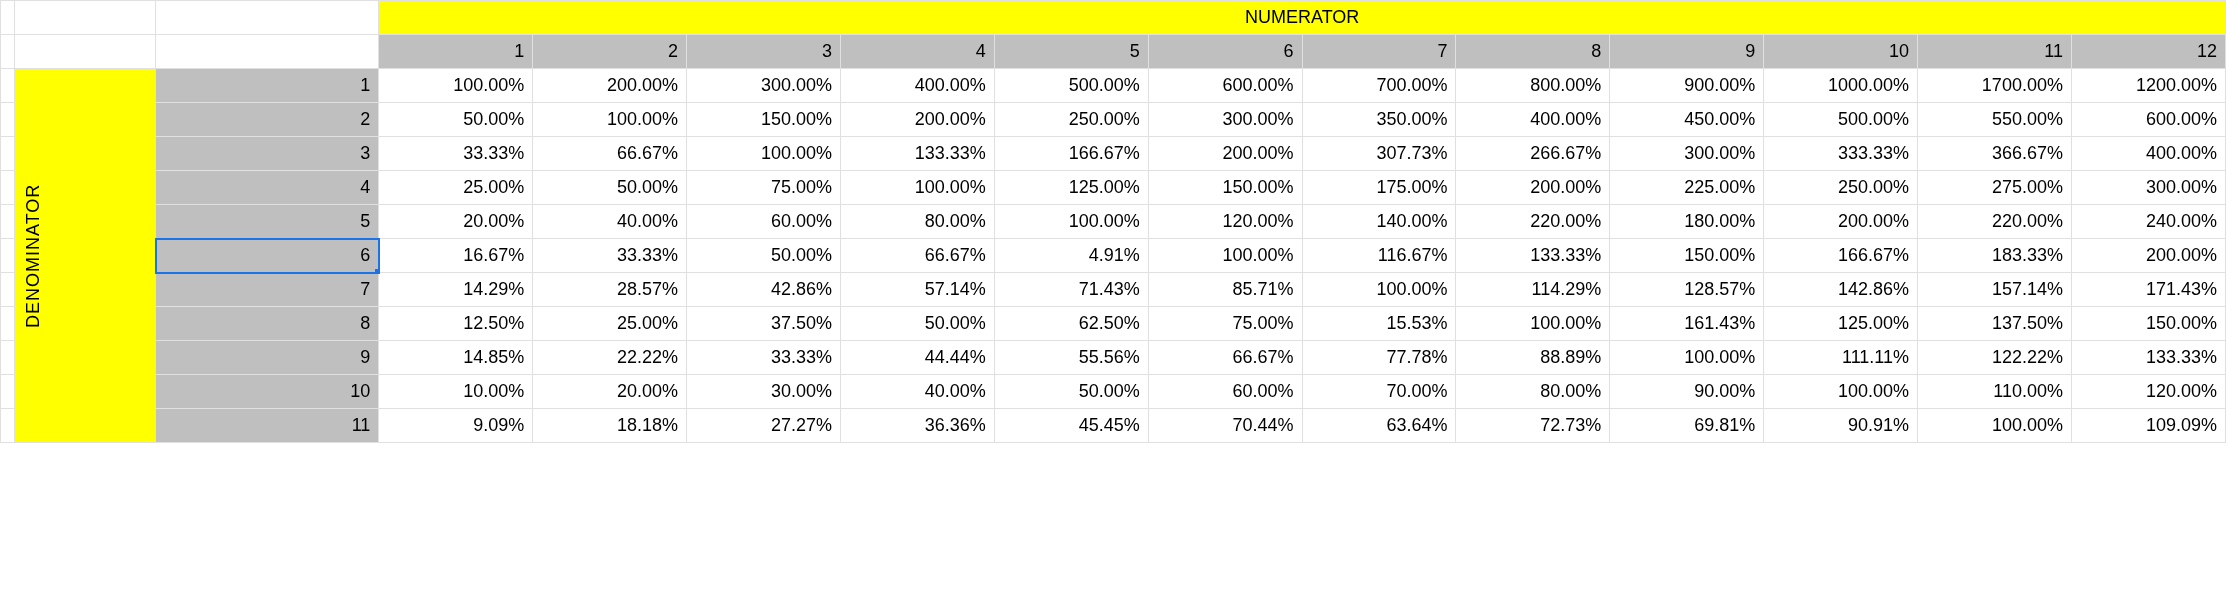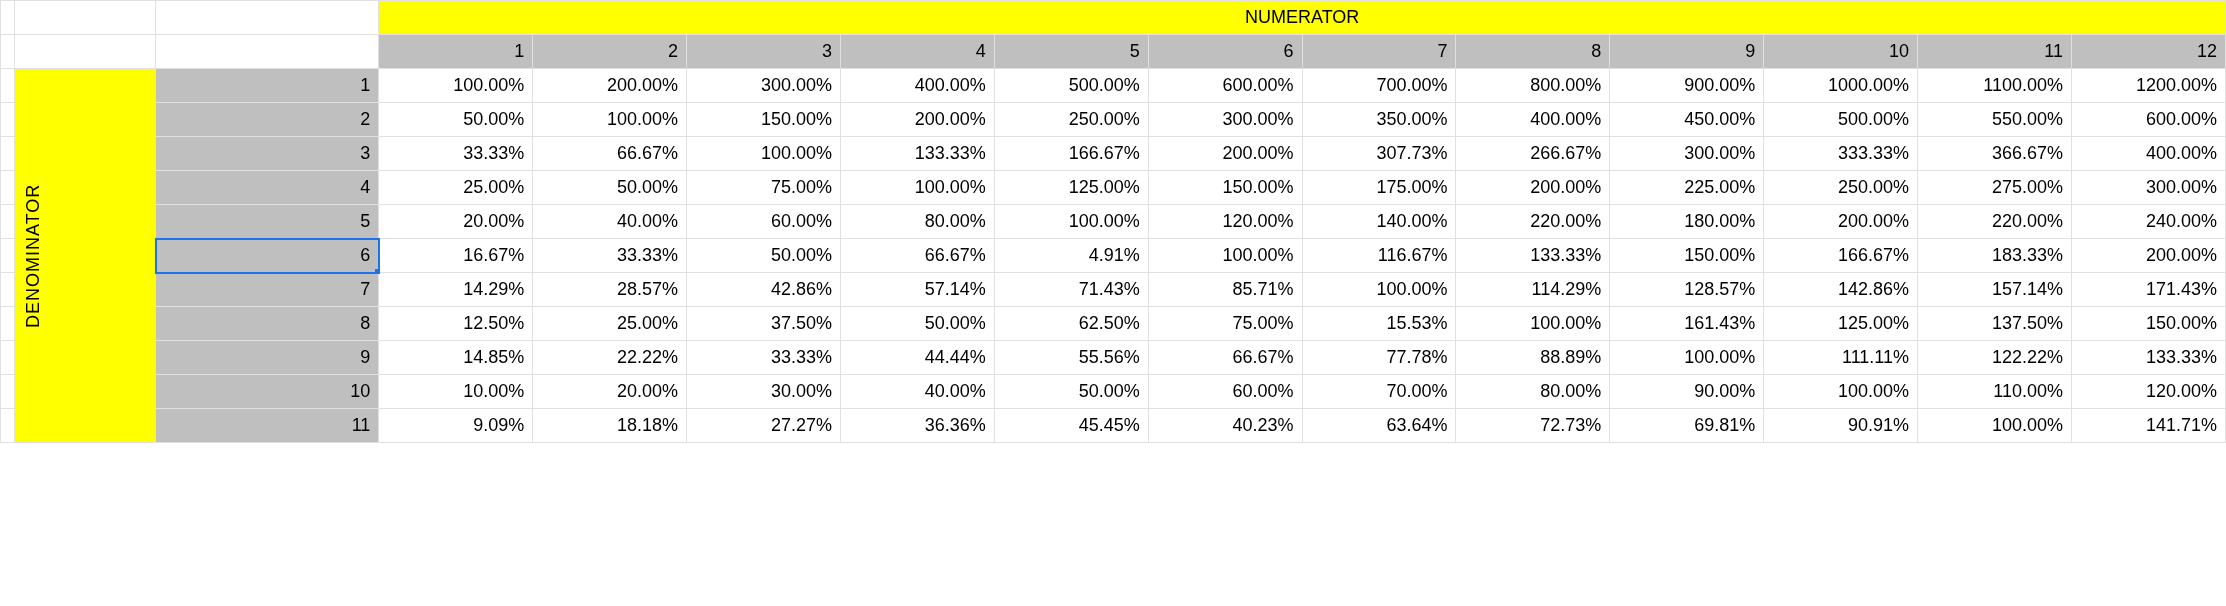--- a/index.html
+++ b/index.html
@@ -111,21 +111,21 @@
         <td class="num-right">100.00%</td>
         <td class="num-right">200.00%</td>
         <td class="num-right">300.00%</td>
         <td class="num-right">400.00%</td>
         <td class="num-right">500.00%</td>
         <td class="num-right">600.00%</td>
         <td class="num-right">700.00%</td>
         <td class="num-right">800.00%</td>
         <td class="num-right">900.00%</td>
         <td class="num-right">1000.00%</td>
-        <td class="num-right">1100.00%</td>
+        <td class="num-right">1700.00%</td>
         <td class="num-right">1200.00%</td>
       </tr>
       <tr>
         <td></td>
         <td class="grey num-right">2</td>
         <td class="num-right">50.00%</td>
         <td class="num-right">100.00%</td>
         <td class="num-right">150.00%</td>
         <td class="num-right">200.00%</td>
         <td class="num-right">250.00%</td>
@@ -266,22 +266,22 @@
         <td class="num-right">120.00%</td>
       </tr>
       <tr>
         <td></td>
         <td class="grey num-right">11</td>
         <td class="num-right">9.09%</td>
         <td class="num-right">18.18%</td>
         <td class="num-right">27.27%</td>
         <td class="num-right">36.36%</td>
         <td class="num-right">45.45%</td>
-        <td class="num-right">40.23%</td>
+        <td class="num-right">70.44%</td>
         <td class="num-right">63.64%</td>
         <td class="num-right">72.73%</td>
         <td class="num-right">69.81%</td>
         <td class="num-right">90.91%</td>
         <td class="num-right">100.00%</td>
-        <td class="num-right">141.71%</td>
+        <td class="num-right">109.09%</td>
       </tr>
     </tbody>
 </table>
 
 </body></html>

